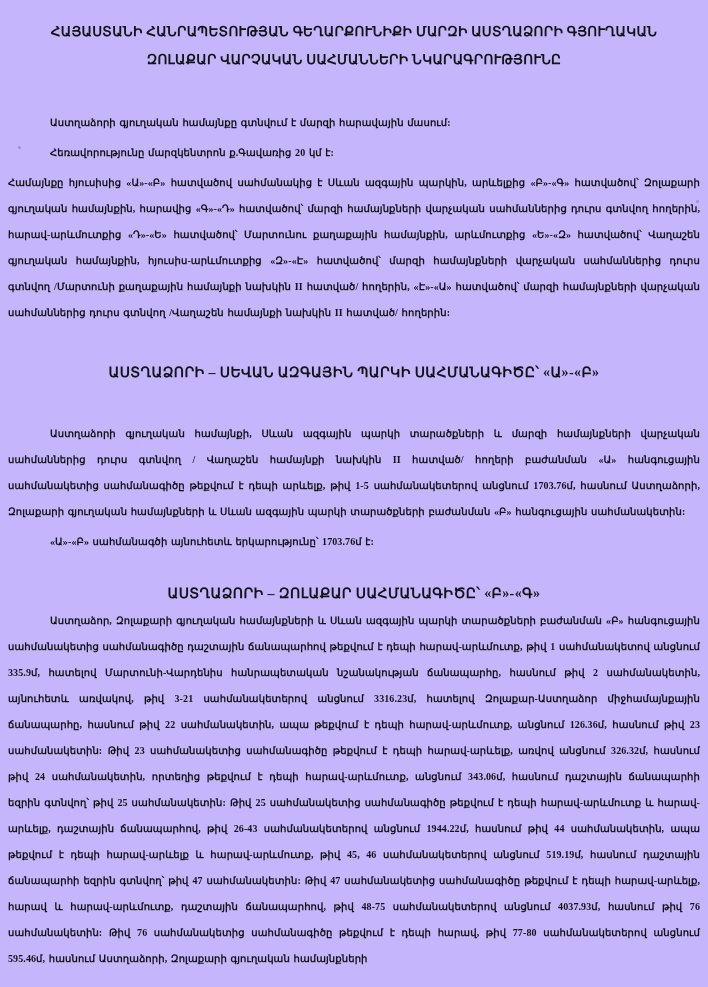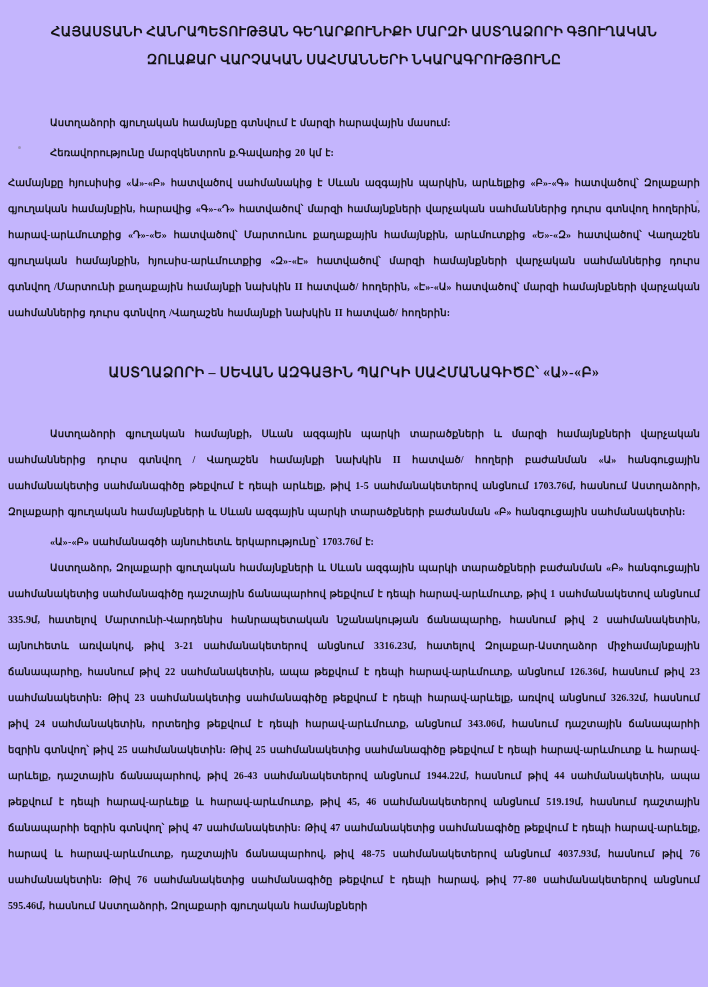--- a/index.html
+++ b/index.html
@@ -72,18 +72,19 @@
 
   <p class="indent mt-intro">Աստղաձորի  գյուղական համայնքը  գտնվում է մարզի հարավային  մասում:</p>
   <p class="indent mt-line">Հեռավորությունը մարզկենտրոն ք.Գավառից  20 կմ  է:</p>
   <p class="just mt-line">Համայնքը հյուսիսից «Ա»-«Բ» հատվածով սահմանակից է Սևան ազգային պարկին, արևելքից «Բ»-«Գ» հատվածով՝ Զոլաքարի գյուղական համայնքին, հարավից «Գ»-«Դ» հատվածով՝ մարզի համայնքների վարչական սահմաններից դուրս գտնվող հողերին, հարավ-արևմուտքից «Դ»-«Ե» հատվածով՝ Մարտունու քաղաքային համայնքին, արևմուտքից «Ե»-«Զ» հատվածով՝ Վաղաշեն գյուղական համայնքին, հյուսիս-արևմուտքից «Զ»-«Է» հատվածով՝ մարզի համայնքների վարչական սահմաններից դուրս գտնվող /Մարտունի քաղաքային համայնքի նախկին  II հատված/ հողերին, «Է»-«Ա» հատվածով՝ մարզի համայնքների վարչական սահմաններից դուրս գտնվող /Վաղաշեն համայնքի նախկին II հատված/ հողերին:</p>
 
   <h2 class="section-heading h1-space">ԱՍՏՂԱՁՈՐԻ – ՍԵՎԱՆ ԱԶԳԱՅԻՆ ՊԱՐԿԻ  ՍԱՀՄԱՆԱԳԻԾԸ՝  «Ա»-«Բ»</h2>
 
   <p class="indent just after-h">Աստղաձորի գյուղական համայնքի, Սևան ազգային պարկի տարածքների և մարզի համայնքների վարչական սահմաններից դուրս գտնվող / Վաղաշեն համայնքի նախկին II հատված/ հողերի բաժանման «Ա» հանգուցային սահմանակետից սահմանագիծը թեքվում է դեպի արևելք, թիվ 1-5 սահմանակետերով անցնում 1703.76մ, հասնում Աստղաձորի, Զոլաքարի գյուղական համայնքների և Սևան ազգային պարկի տարածքների բաժանման «Բ» հանգուցային սահմանակետին:</p>
   <p class="indent mt-line">«Ա»-«Բ» սահմանագծի այնուհետև երկարությունը՝  1703.76մ է:</p>
 
+  <h2 class="section-heading h2-space">ԱՍՏՂԱՁՈՐԻ – ԶՈԼԱՔԱՐ ՍԱՀՄԱՆԱԳԻԾԸ՝  «Բ»-«Գ»</h2>
 
   <p class="indent just after-h">Աստղաձոր, Զոլաքարի գյուղական համայնքների և Սևան ազգային պարկի տարածքների բաժանման «Բ» հանգուցային սահմանակետից սահմանագիծը դաշտային ճանապարհով թեքվում է դեպի հարավ-արևմուտք, թիվ 1 սահմանակետով անցնում 335.9մ, հատելով Մարտունի-Վարդենիս հանրապետական նշանակության ճանապարհը, հասնում թիվ 2 սահմանակետին, այնուհետև առվակով, թիվ 3-21 սահմանակետերով անցնում 3316.23մ, հատելով Զոլաքար-Աստղաձոր միջհամայնքային ճանապարհը, հասնում թիվ 22 սահմանակետին, ապա թեքվում է դեպի հարավ-արևմուտք, անցնում 126.36մ, հասնում թիվ 23 սահմանակետին: Թիվ 23 սահմանակետից սահմանագիծը թեքվում է դեպի հարավ-արևելք, առվով անցնում 326.32մ, հասնում թիվ 24 սահմանակետին, որտեղից թեքվում է դեպի հարավ-արևմուտք, անցնում 343.06մ, հասնում դաշտային ճանապարհի եզրին գտնվող՝ թիվ 25 սահմանակետին: Թիվ 25 սահմանակետից սահմանագիծը թեքվում է դեպի հարավ-արևմուտք և հարավ-արևելք, դաշտային ճանապարհով, թիվ 26-43 սահմանակետերով անցնում 1944.22մ, հասնում թիվ 44 սահմանակետին, ապա թեքվում է դեպի հարավ-արևելք և հարավ-արևմուտք, թիվ 45, 46 սահմանակետերով անցնում 519.19մ, հասնում դաշտային ճանապարհի եզրին գտնվող՝ թիվ 47 սահմանակետին: Թիվ 47 սահմանակետից սահմանագիծը թեքվում է դեպի հարավ-արևելք, հարավ և հարավ-արևմուտք, դաշտային ճանապարհով, թիվ 48-75 սահմանակետերով անցնում 4037.93մ, հասնում թիվ 76 սահմանակետին: Թիվ 76 սահմանակետից սահմանագիծը թեքվում է դեպի հարավ, թիվ 77-80 սահմանակետերով անցնում 595.46մ, հասնում Աստղաձորի, Զոլաքարի գյուղական համայնքների</p>
 
   <span class="speck" style="left:18px; top:146px;"></span>
   <span class="speck" style="left:696px; top:200px;"></span>
 </div>
 
 </body></html>

